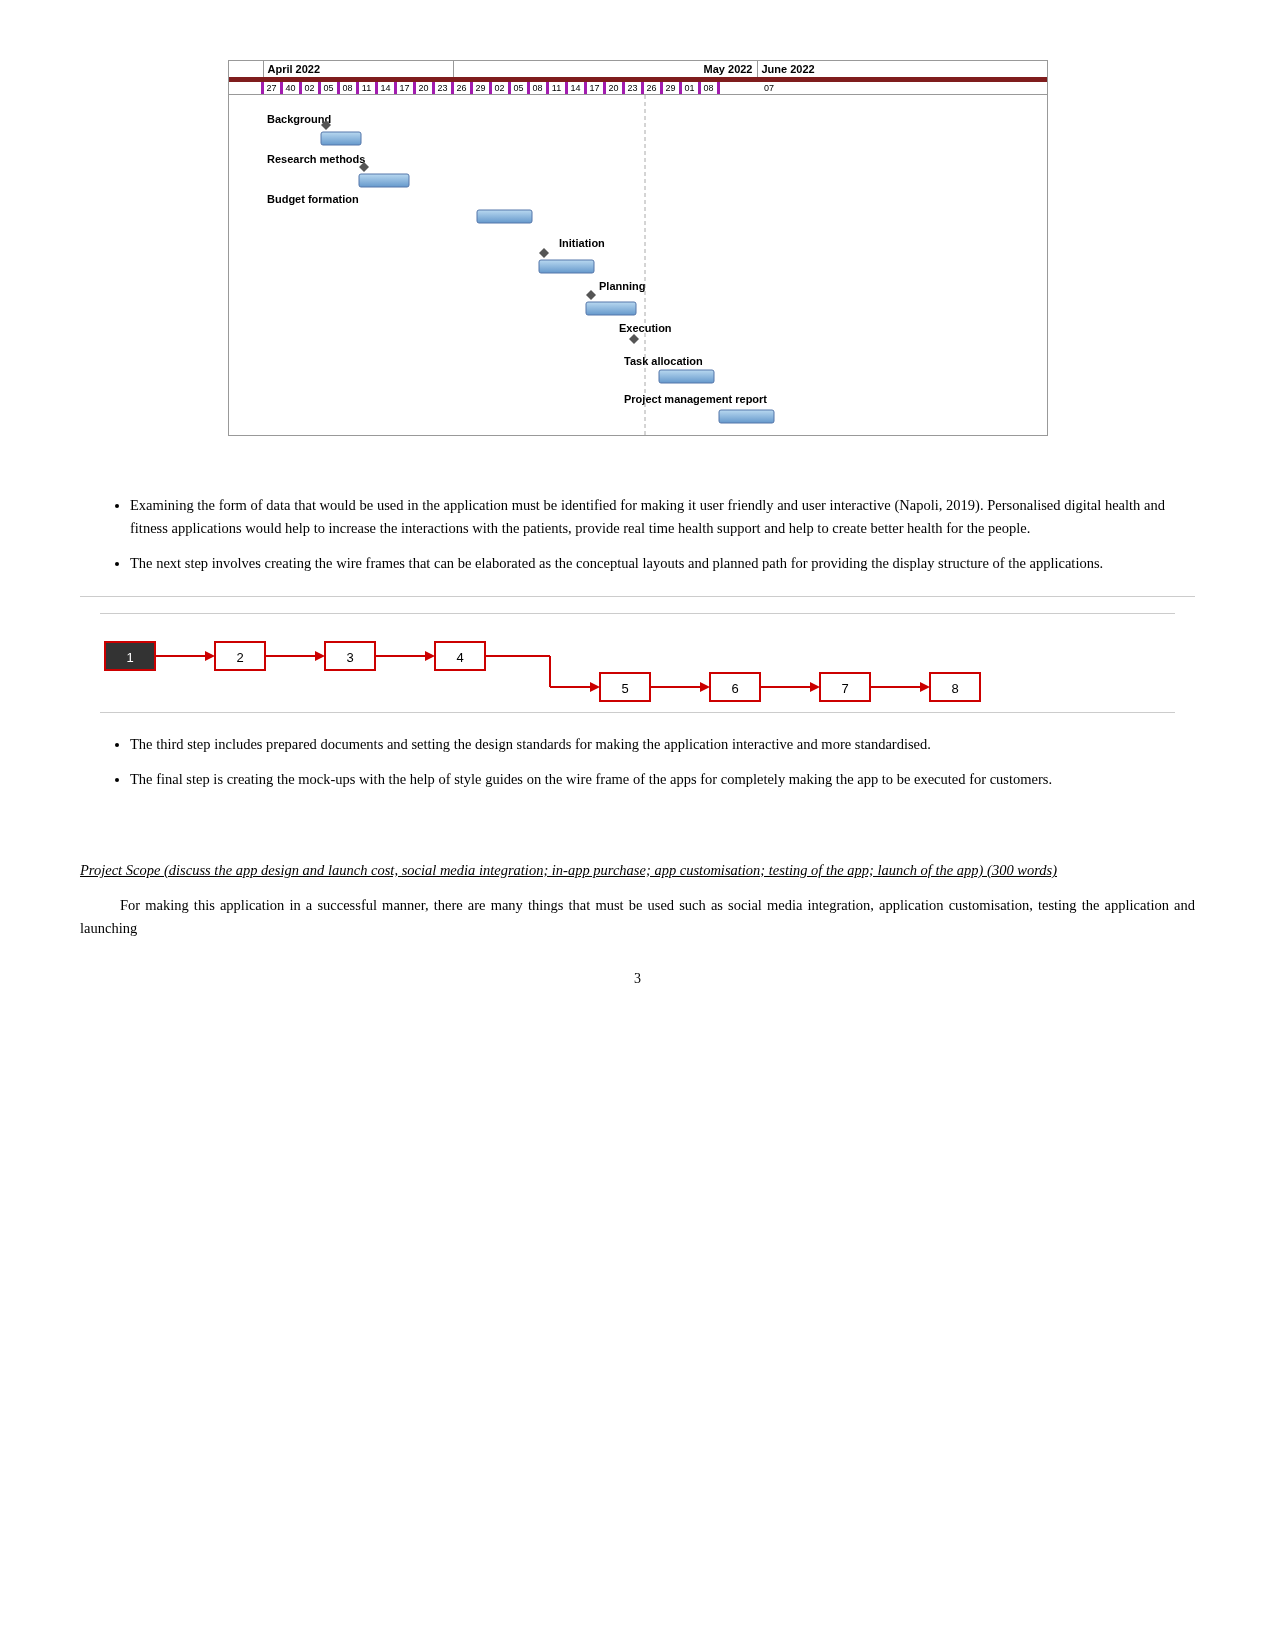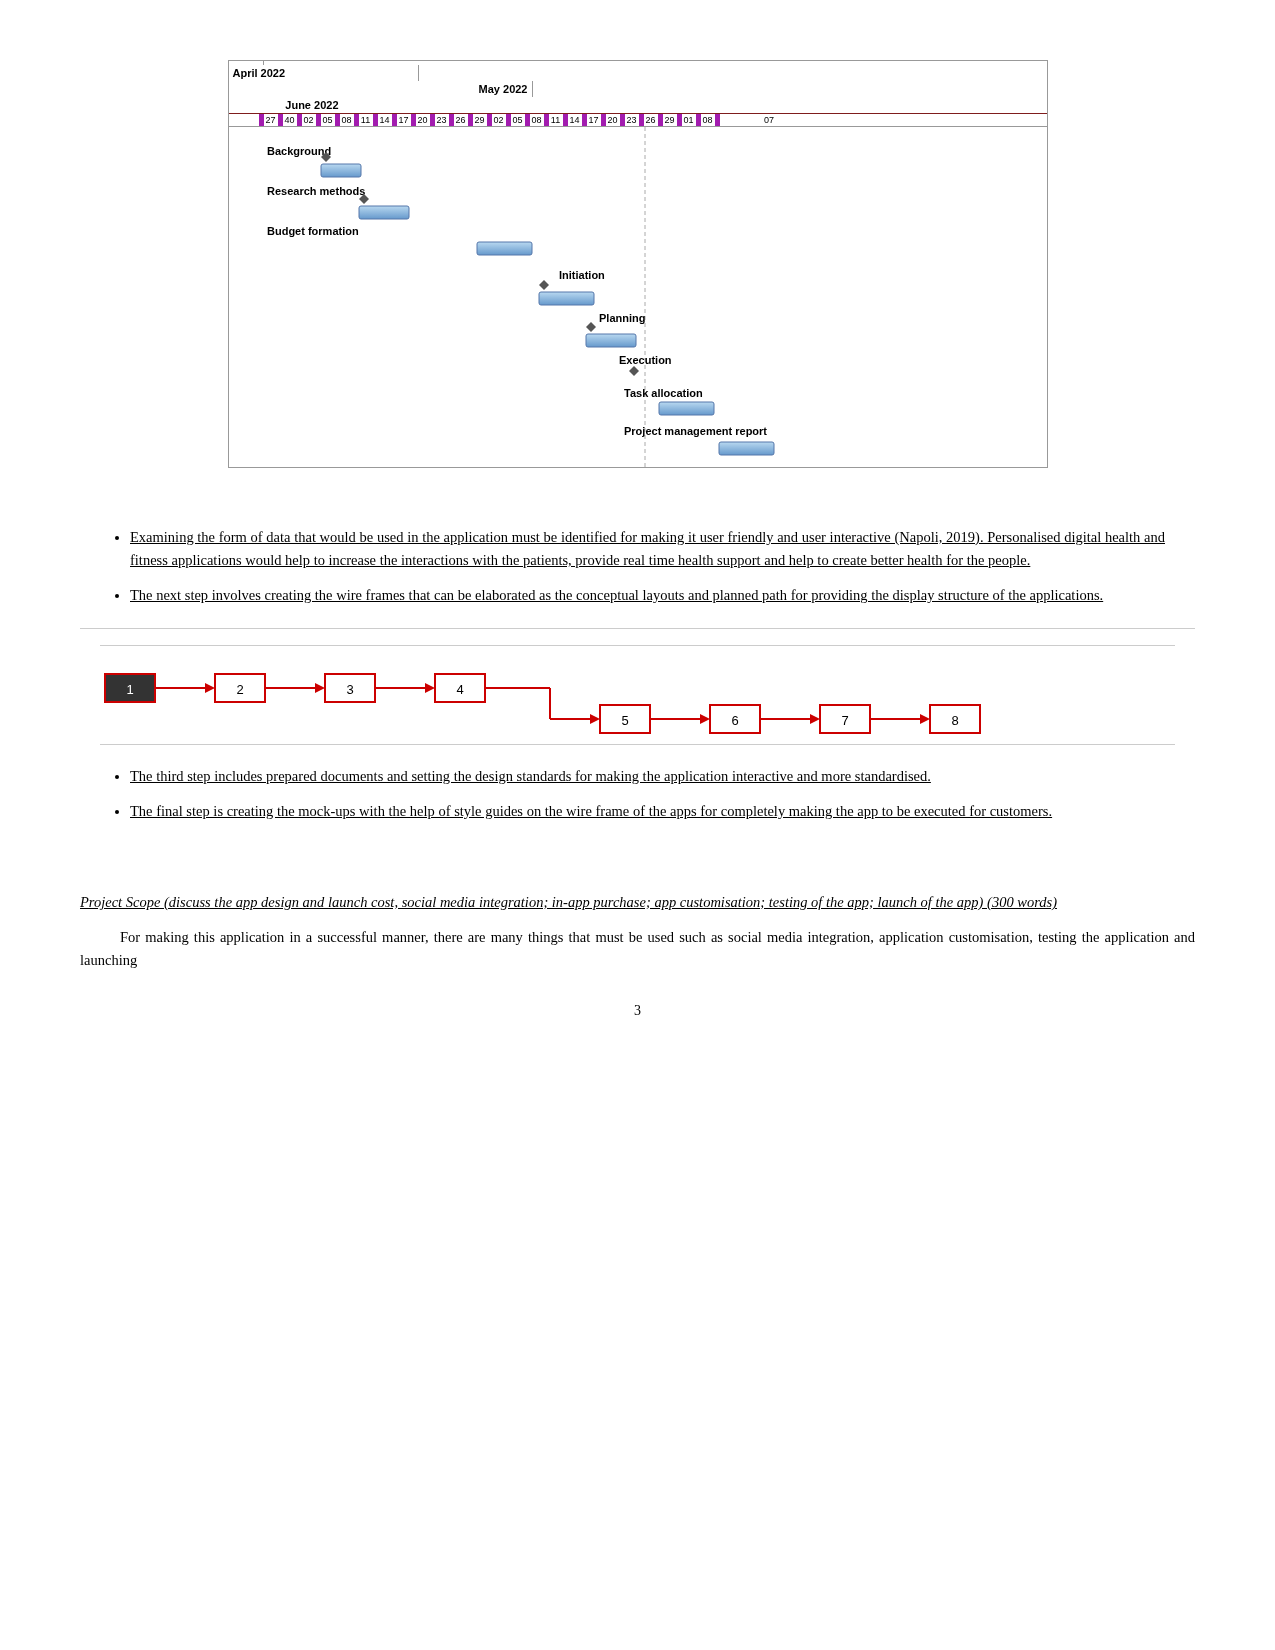--- a/index.html
+++ b/index.html
@@ -15,46 +15,44 @@
     
     .gantt-container {
       border: 1px solid #999;
       margin: 0 auto 30px auto;
       width: 820px;
       font-family: Arial, sans-serif;
       font-size: 11px;
     }
     .gantt-header-months {
       display: flex;
-      border-bottom: 1px solid #7f1d1d;
-      flex-direction: column;
+      border-bottom: 5px solid #7f1d1d;
     }
     .gantt-month-cell {
       border-right: 1px solid #999;
       padding: 2px 4px;
       font-weight: bold;
       font-size: 11px;
     }
     .gantt-header-days {
       display: flex;
       border-bottom: 1px solid #999;
     }
     .gantt-day-cell {
       width: 19px;
       text-align: center;
       font-size: 9px;
-      border-right: 5px solid #a21caf;
+      border-right: 3px solid #a21caf;
       padding: 1px 0;
       flex-shrink: 0;
     }
 
     
     .content-section {
       margin: 20px 0;
-      text-decoration: underline;
     }
     ul.bullet-list {
       list-style: disc;
       margin-left: 50px;
       margin-right: 30px;
     }
     ul.bullet-list li {
       font-size: 14.5px;
       line-height: 1.6;
       margin-bottom: 12px;
@@ -98,21 +96,21 @@
 
 
 
 <div style="display:flex; justify-content:center; margin-bottom:28px;">
   <div class="gantt-container">
 
     <div class="gantt-header-months">
       <div class="gantt-month-cell" style="width:35px;"></div>
       <div class="gantt-month-cell" style="width:190px;">April 2022</div>
       <div class="gantt-month-cell" style="width:304px;text-align:right;">May 2022</div>
-      <div class="gantt-month-cell" style="width:114px; border-right:none;text-align:right;">June 2022</div>
+      <div class="gantt-month-cell" style="width:114px; border-right:none;">June 2022</div>
     </div>
 
     <div class="gantt-header-days">
       <div class="gantt-day-cell" style="width:35px; font-size:9px;"></div>
       <div class="gantt-day-cell">27</div>
       <div class="gantt-day-cell">40</div>
       <div class="gantt-day-cell">02</div>
       <div class="gantt-day-cell">05</div>
       <div class="gantt-day-cell">08</div>
       <div class="gantt-day-cell">11</div>

